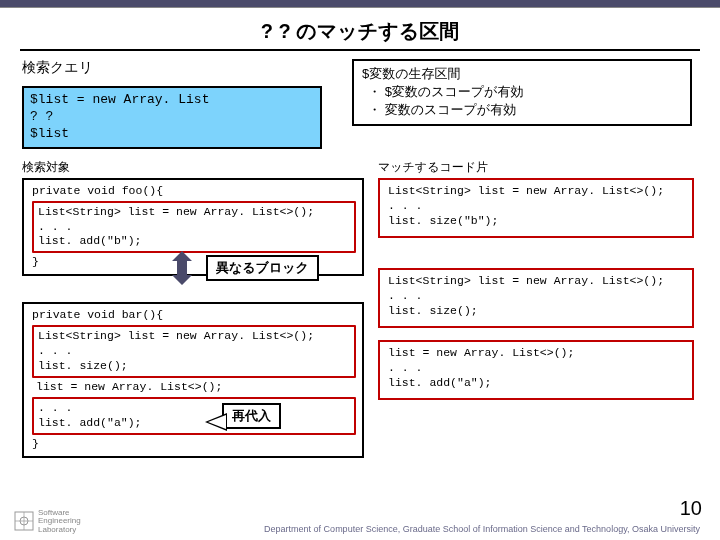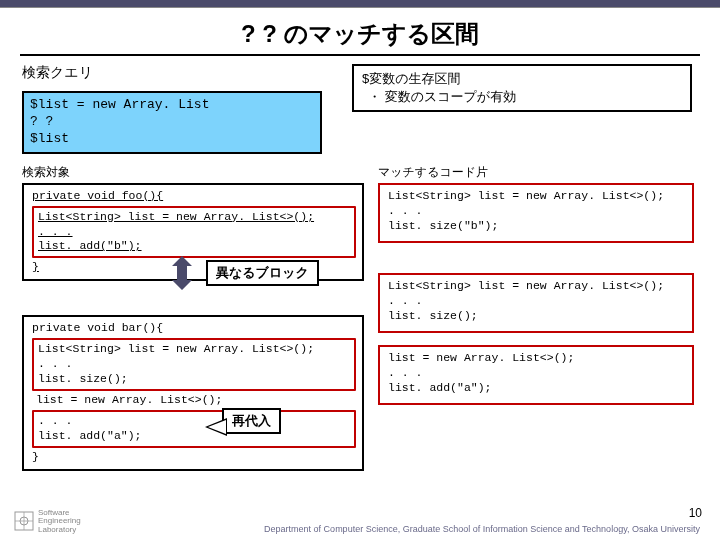--- a/index.html
+++ b/index.html
@@ -11,21 +11,21 @@
     position: relative;
     overflow: hidden;
   }
   .topbar {
     height: 8px;
     background: #4a4a6a;
     border-bottom: 1px solid #888;
   }
   .title {
     text-align: center;
-    font-size: 24px;
+    font-size: 20px;
     font-weight: bold;
     padding: 10px 0 4px 0;
   }
   .title-rule {
     border: none;
     border-top: 2px solid #000;
     margin: 0 20px 8px 20px;
   }
   .content {
     padding: 0 22px;
@@ -142,21 +142,21 @@
     display: flex;
     align-items: center;
     gap: 4px;
   }
   .footer-logo svg { width: 20px; height: 20px; }
   .footer-logo-text { font-size: 8px; line-height: 1.05; color: #888; }
   .page-num {
     position: absolute;
     right: 18px;
     bottom: 20px;
-    font-size: 12px;
+    font-size: 20px;
     color: #000;
   }
 </style>
 </head>
 <body>
 
 <div class="topbar"></div>
 
 <div class="title">? ? のマッチする区間</div>
 <hr class="title-rule">
@@ -167,31 +167,32 @@
     <div class="col-left">
       <div class="label">検索クエリ</div>
       <div class="box">$list = new Array. List
 ? ?
 $list</div>
     </div>
     <div class="col-right">
       <div class="scope-box">
         <div>$変数の生存区間</div>
         <ul>
+          <li>$変数のスコープが有効</li>
           <li>変数のスコープが有効</li>
         </ul>
       </div>
     </div>
   </div>
 
   <div class="bottom">
     <div class="code-col code-col-left">
       <div class="label2">検索対象</div>
 
-      <div class="outer-box" style="margin-bottom:34px;text-decoration:underline;">
+      <div class="outer-box" style="margin-bottom:26px;">
         <div>private void foo(){</div>
         <div class="red-outline" style="white-space:pre;">List&lt;String&gt; list = new Array. List&lt;&gt;();
 . . .
 list. add("b");</div>
         <div>}</div>
       </div>
 
       <div class="outer-box">
         <div>private void bar(){</div>
         <div class="red-outline" style="white-space:pre;">List&lt;String&gt; list = new Array. List&lt;&gt;();

